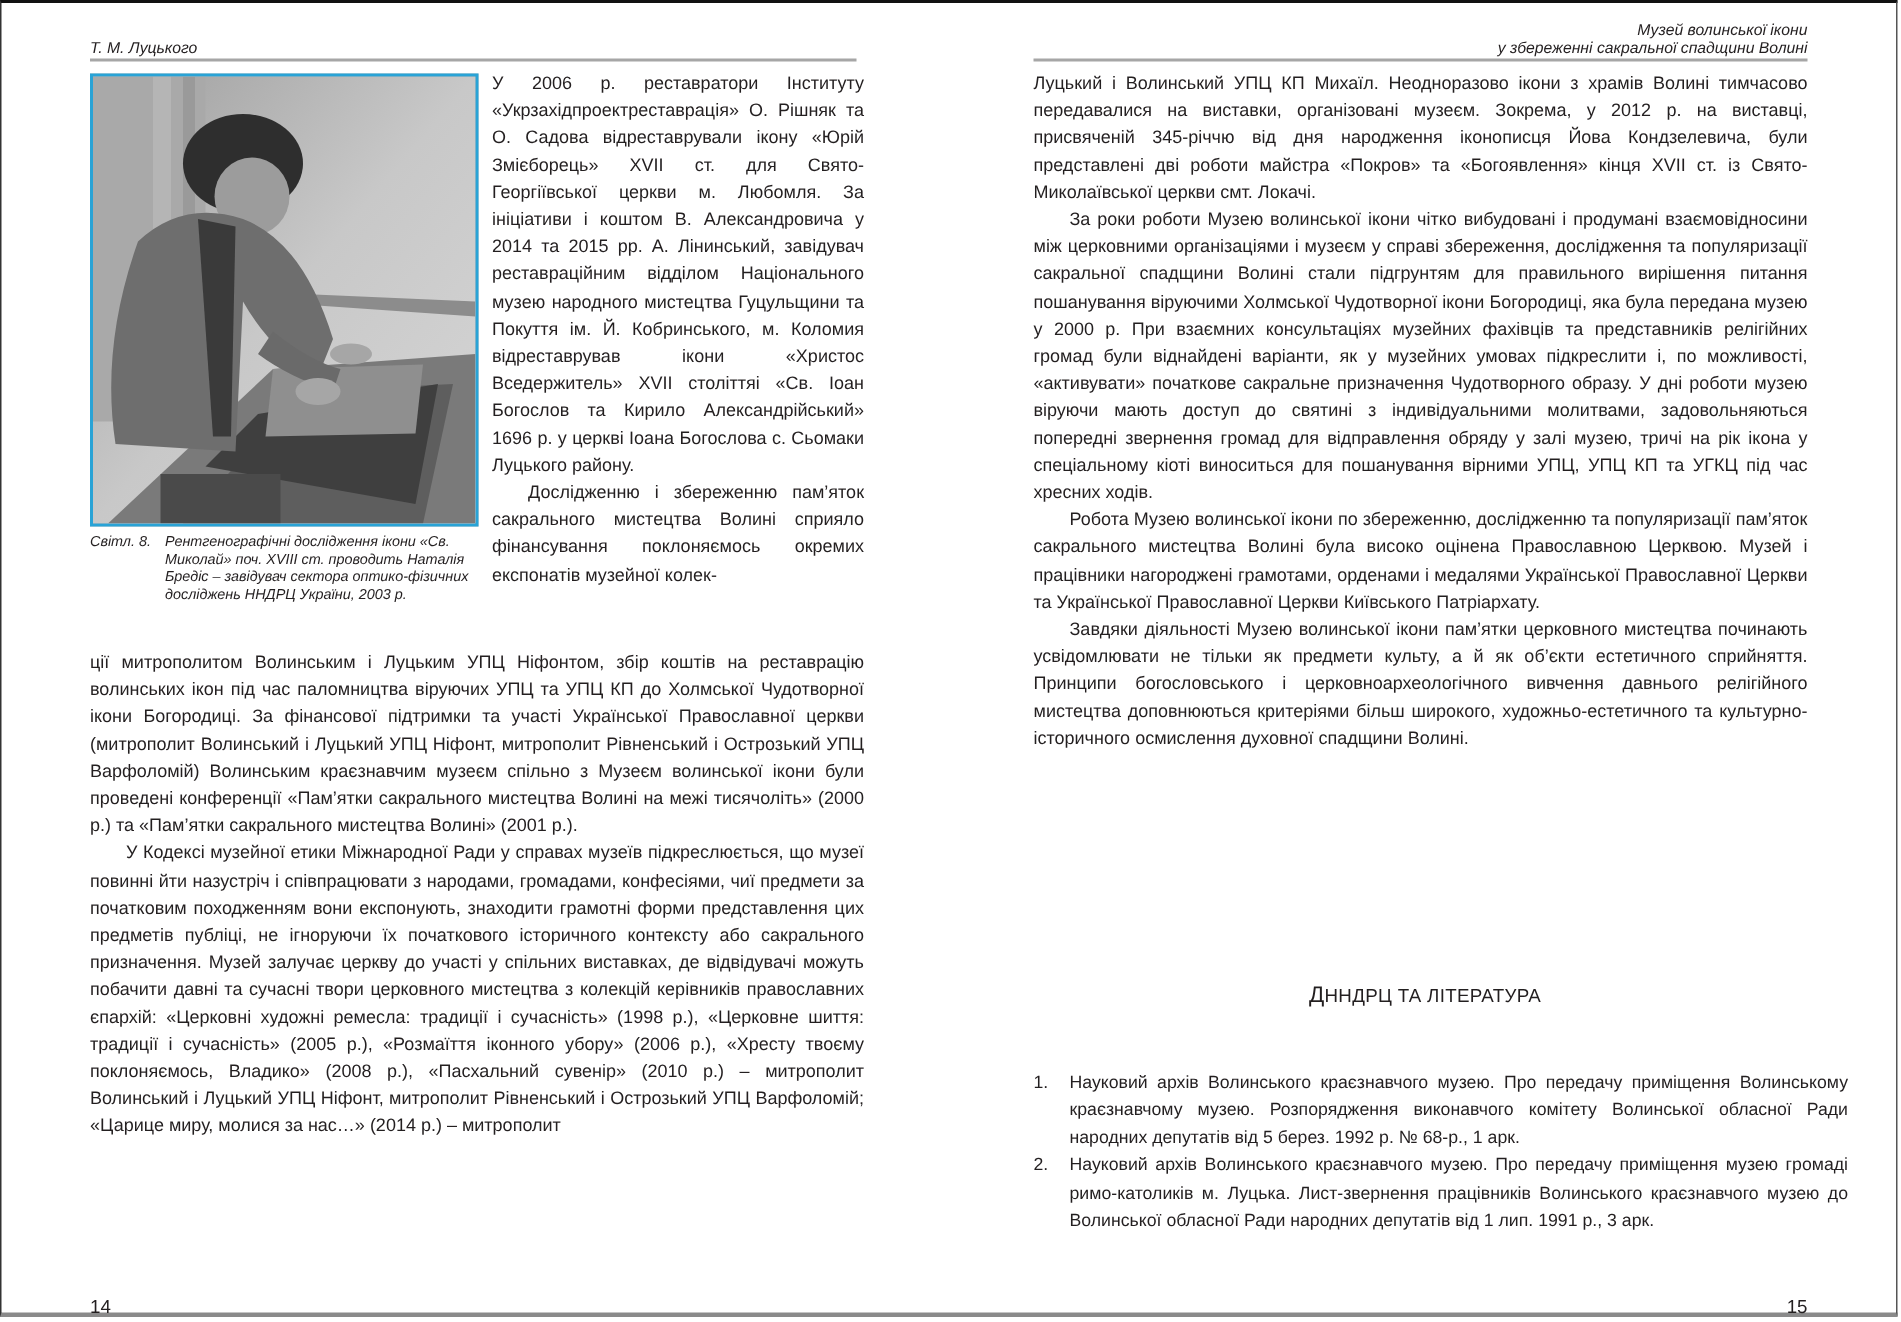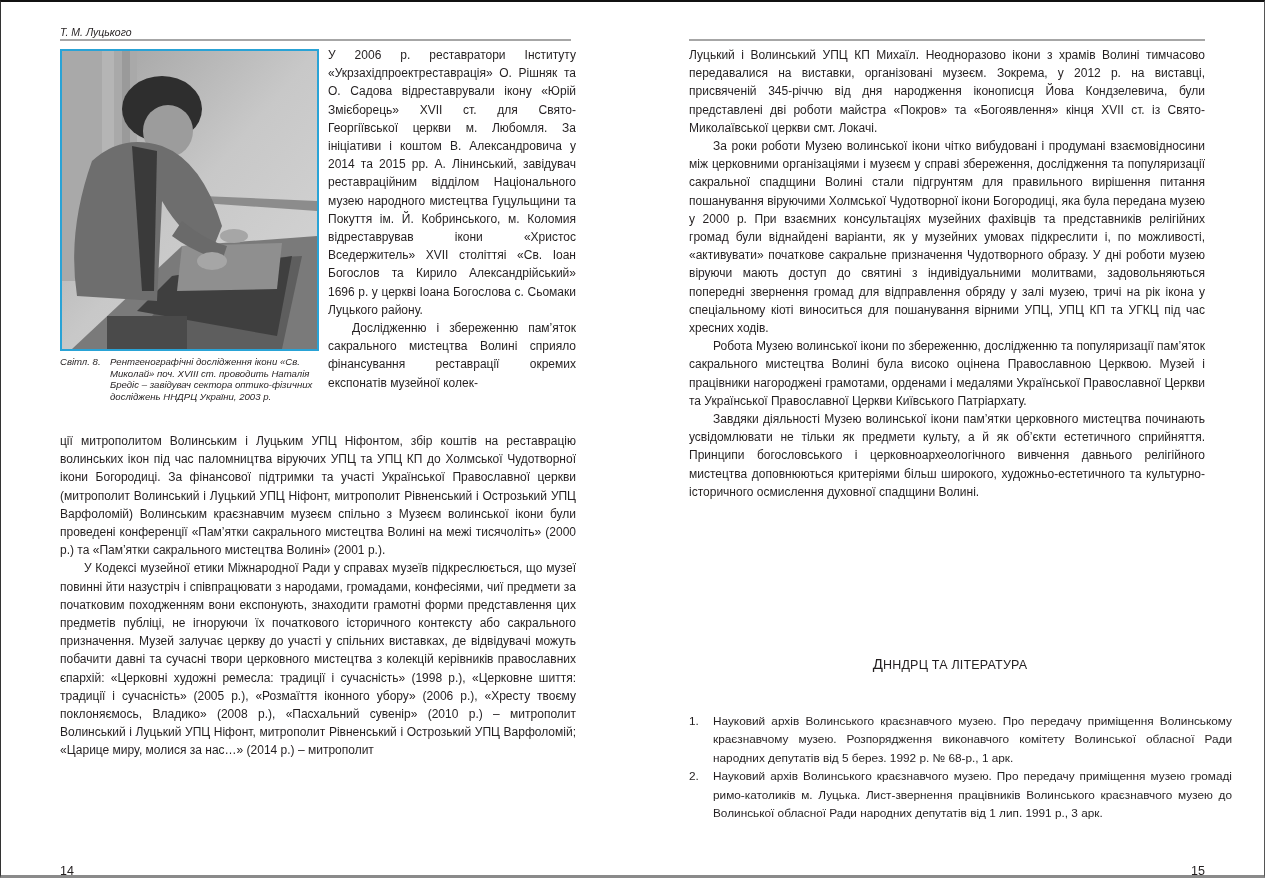--- a/index.html
+++ b/index.html
@@ -76,32 +76,36 @@
     </svg>
   </div>
 
   <div class="caption">
     <span class="cap-label">Світл. 8.</span>
     <span class="cap-text">Рентгенографічні дослідження ікони «Св. Миколай» поч. XVIII ст. проводить Наталія Бредіс – завідувач сектора оптико-фізичних досліджень ННДРЦ України, 2003 р.</span>
   </div>
 
   <div class="body-text" style="position:absolute; left:328px; top:46px; width:248px;">
     <p class="indent" style="text-indent:0;">У 2006 р. реставратори Інституту «Укрзахідпроектреставрація» О. Рішняк та О. Садова відреставрували ікону «Юрій Змієборець» XVII ст. для Свято-Георгіївської церкви м. Любомля. За ініціативи і коштом В. Александровича у 2014 та 2015 рр. А. Лінинський, завідувач реставраційним відділом Національного музею народного мистецтва Гуцульщини та Покуття ім. Й. Кобринського, м. Коломия відреставрував ікони «Христос Вседержитель» XVII століттяі «Св. Іоан Богослов та Кирило Александрійський» 1696 р. у церкві Іоана Богослова с. Сьомаки Луцького району.</p>
-    <p class="indent">Дослідженню і збереженню пам’яток сакрального мистецтва Волині сприяло фінансування реставрації окремих експонатів музейної колек-</p>
+    <p class="indent">Дослідженню і збереженню пам’яток сакрального мистецтва Волині сприяло фінансування поклоняємось окремих експонатів музейної колек-</p>
   </div>
 
   <div class="body-text" style="position:absolute; left:60px; top:432px; width:516px;">
     <p>ції митрополитом Волинським і Луцьким УПЦ Ніфонтом, збір коштів на реставрацію волинських ікон під час паломництва віруючих УПЦ та УПЦ КП до Холмської Чудотворної ікони Богородиці. За фінансової підтримки та участі Української Православної церкви (митрополит Волинський і Луцький УПЦ Ніфонт, митрополит Рівненський і Острозький УПЦ Варфоломій) Волинським краєзнавчим музеєм спільно з Музеєм волинської ікони були проведені конференції «Пам’ятки сакрального мистецтва Волині на межі тисячоліть» (2000 р.) та «Пам’ятки сакрального мистецтва Волині» (2001 р.).</p>
     <p class="indent">У Кодексі музейної етики Міжнародної Ради у справах музеїв підкреслюється, що музеї повинні йти назустріч і співпрацювати з народами, громадами, конфесіями, чиї предмети за початковим походженням вони експонують, знаходити грамотні форми представлення цих предметів публіці, не ігноруючи їх початкового історичного контексту або сакрального призначення. Музей залучає церкву до участі у спільних виставках, де відвідувачі можуть побачити давні та сучасні твори церковного мистецтва з колекцій керівників православних єпархій: «Церковні художні ремесла: традиції і сучасність» (1998 р.), «Церковне шиття: традиції і сучасність» (2005 р.), «Розмаїття іконного убору» (2006 р.), «Хресту твоєму поклоняємось, Владико» (2008 р.), «Пасхальний сувенір» (2010 р.) – митрополит Волинський і Луцький УПЦ Ніфонт, митрополит Рівненський і Острозький УПЦ Варфоломій; «Царице миру, молися за нас…» (2014 р.) – митрополит</p>
   </div>
 
   <div class="pagenum" style="left:60px; top:850px;">14</div>
 </div>
 
 <div class="page right">
+  <div class="running-head" style="right:62px; top:14px; text-align:right;">
+    <div>Музей волинської ікони</div>
+    <div>у збереженні сакральної спадщини Волині</div>
+  </div>
   <div class="rule" style="left:56px; top:39px; width:516px;"></div>
 
   <div class="body-text" style="position:absolute; left:56px; top:46px; width:516px;">
     <p>Луцький і Волинський УПЦ КП Михаїл. Неодноразово ікони з храмів Волині тимчасово передавалися на виставки, організовані музеєм. Зокрема, у 2012 р. на виставці, присвяченій 345-річчю від дня народження іконописця Йова Кондзелевича, були представлені дві роботи майстра «Покров» та «Богоявлення» кінця XVII ст. із Свято-Миколаївської церкви смт. Локачі.</p>
     <p class="indent">За роки роботи Музею волинської ікони чітко вибудовані і продумані взаємовідносини між церковними організаціями і музеєм у справі збереження, дослідження та популяризації сакральної спадщини Волині стали підгрунтям для правильного вирішення питання пошанування віруючими Холмської Чудотворної ікони Богородиці, яка була передана музею у 2000 р. При взаємних консультаціях музейних фахівців та представників релігійних громад були віднайдені варіанти, як у музейних умовах підкреслити і, по можливості, «активувати» початкове сакральне призначення Чудотворного образу. У дні роботи музею віруючи мають доступ до святині з індивідуальними молитвами, задовольняються попередні звернення громад для відправлення обряду у залі музею, тричі на рік ікона у спеціальному кіоті виноситься для пошанування вірними УПЦ, УПЦ КП та УГКЦ під час хресних ходів.</p>
     <p class="indent">Робота Музею волинської ікони по збереженню, дослідженню та популяризації пам’яток сакрального мистецтва Волині була високо оцінена Православною Церквою. Музей і працівники нагороджені грамотами, орденами і медалями Української Православної Церкви та Української Православної Церкви Київського Патріархату.</p>
     <p class="indent">Завдяки діяльності Музею волинської ікони пам’ятки церковного мистецтва починають усвідомлювати не тільки як предмети культу, а й як об’єкти естетичного сприйняття. Принципи богословського і церковноархеологічного вивчення давнього релігійного мистецтва доповнюються критеріями більш широкого, художньо-естетичного та культурно-історичного осмислення духовної спадщини Волині.</p>
   </div>
 
   <div class="pagenum" style="right:62px; top:850px;">15</div>

